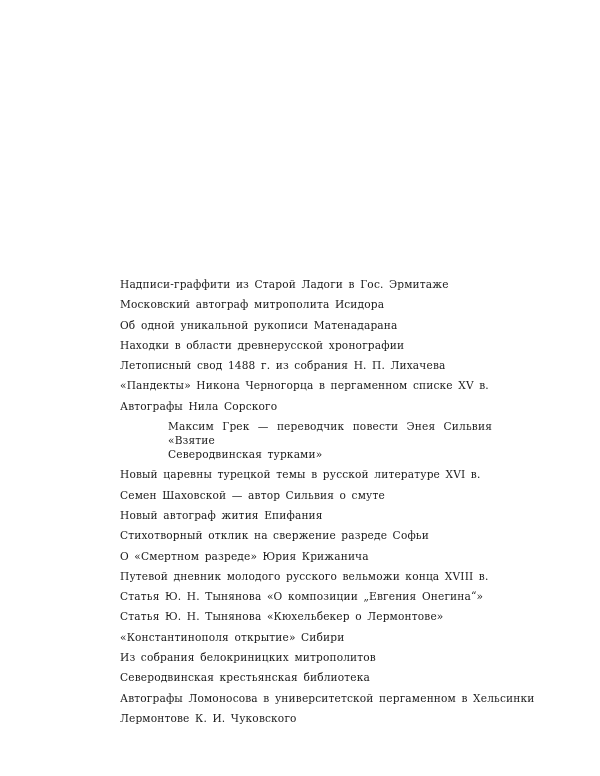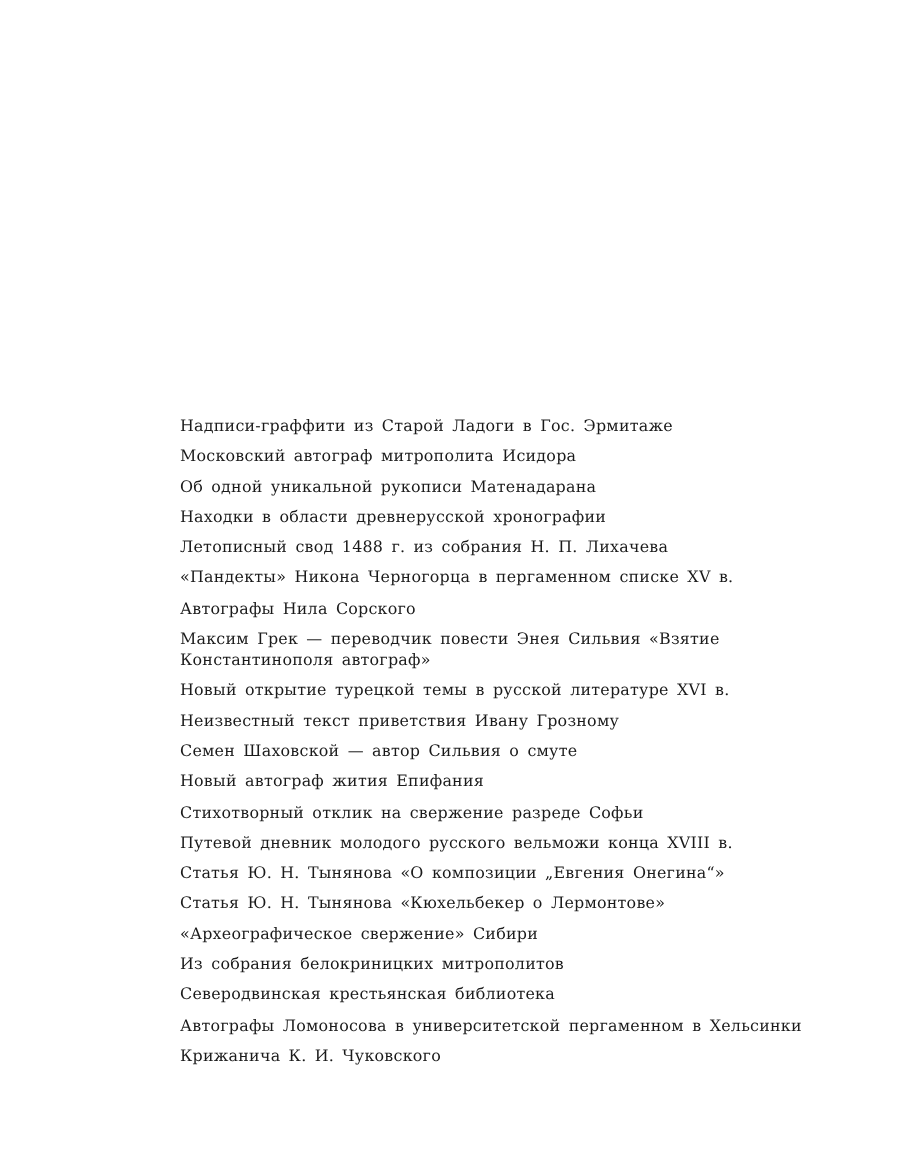--- a/index.html
+++ b/index.html
@@ -13,45 +13,45 @@
     margin: 0; padding: 0; list-style: none;
     font-family: "DejaVu Serif", "Liberation Serif", serif;
     font-size: 10.6px; color: #1a1a1a; letter-spacing: 0.15px;
     word-spacing: 2px;
   }
   .toc li {
     line-height: 14px; margin: 0 0 6.3px 0; padding: 0;
     white-space: nowrap;
   }
   .toc li.wrap { white-space: normal; line-height: 14px; text-align: justify; width: 372px; }
-  .toc li.wrap span { display: block; }
+  .toc li.wrap span { display: block; margin-left: 48px; }
 </style>
 </head>
 <body>
 
 <div class="page">
   <ul class="toc">
     <li>Надписи-граффити из Старой Ладоги в Гос. Эрмитаже</li>
     <li>Московский автограф митрополита Исидора</li>
     <li>Об одной уникальной рукописи Матенадарана</li>
     <li>Находки в области древнерусской хронографии</li>
     <li>Летописный свод 1488 г. из собрания Н. П. Лихачева</li>
     <li>«Пандекты» Никона Черногорца в пергаменном списке XV в.</li>
     <li>Автографы Нила Сорского</li>
     <li class="wrap">
       <span>Максим Грек — переводчик повести Энея Сильвия «Взятие</span>
-      <span>Константинополя автограф»</span>
+      <span>Северодвинская турками»</span>
     </li>
-    <li>Новый открытие турецкой темы в русской литературе XVI в.</li>
-    <li>Неизвестный текст приветствия Ивану Грозному</li>
+    <li>Новый царевны турецкой темы в русской литературе XVI в.</li>
     <li>Семен Шаховской — автор Сильвия о смуте</li>
     <li>Новый автограф жития Епифания</li>
     <li>Стихотворный отклик на свержение разреде Софьи</li>
+    <li>О «Смертном разреде» Юрия Крижанича</li>
     <li>Путевой дневник молодого русского вельможи конца XVIII в.</li>
     <li>Статья Ю. Н. Тынянова «О композиции „Евгения Онегина“»</li>
     <li>Статья Ю. Н. Тынянова «Кюхельбекер о Лермонтове»</li>
-    <li>«Археографическое свержение» Сибири</li>
+    <li>«Константинополя открытие» Сибири</li>
     <li>Из собрания белокриницких митрополитов</li>
     <li>Северодвинская крестьянская библиотека</li>
     <li>Автографы Ломоносова в университетской пергаменном в Хельсинки</li>
-    <li>Крижанича К. И. Чуковского</li>
+    <li>Лермонтове К. И. Чуковского</li>
   </ul>
 </div>
 
 </body></html>

